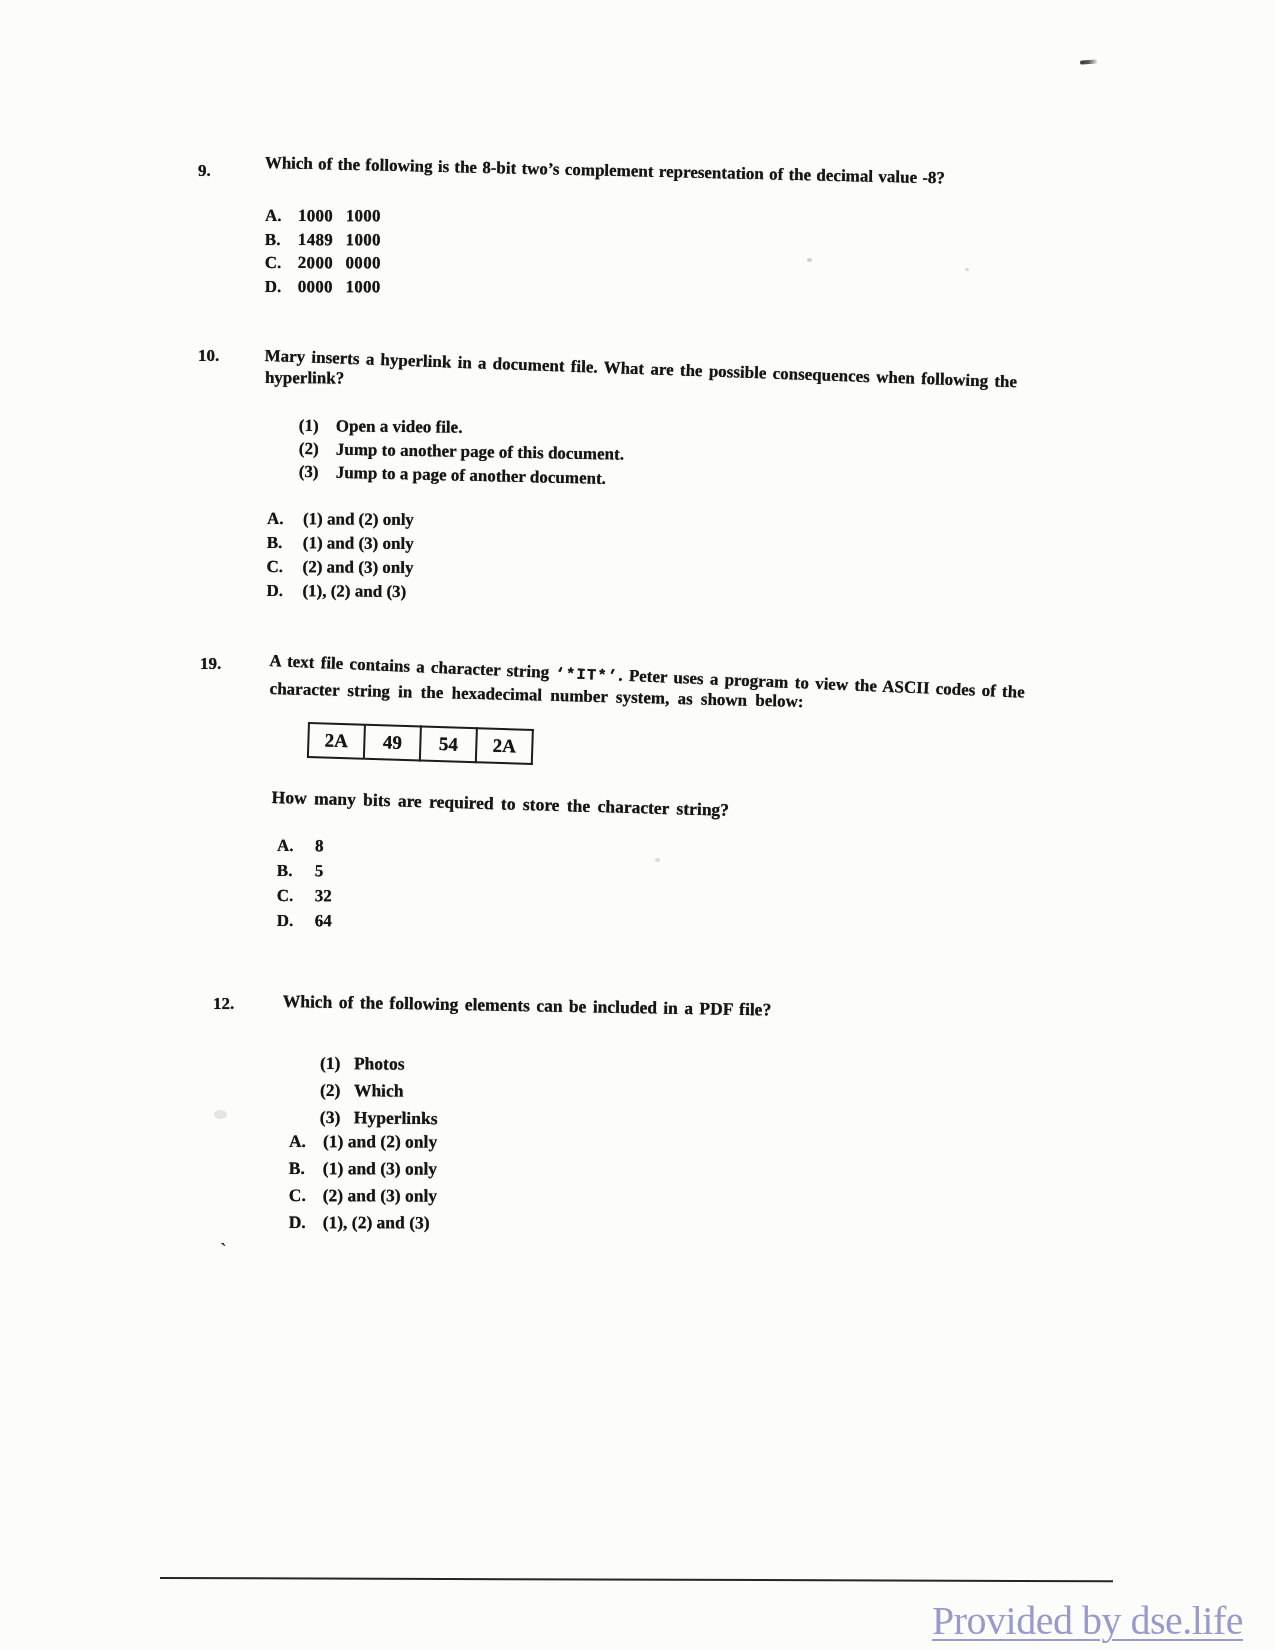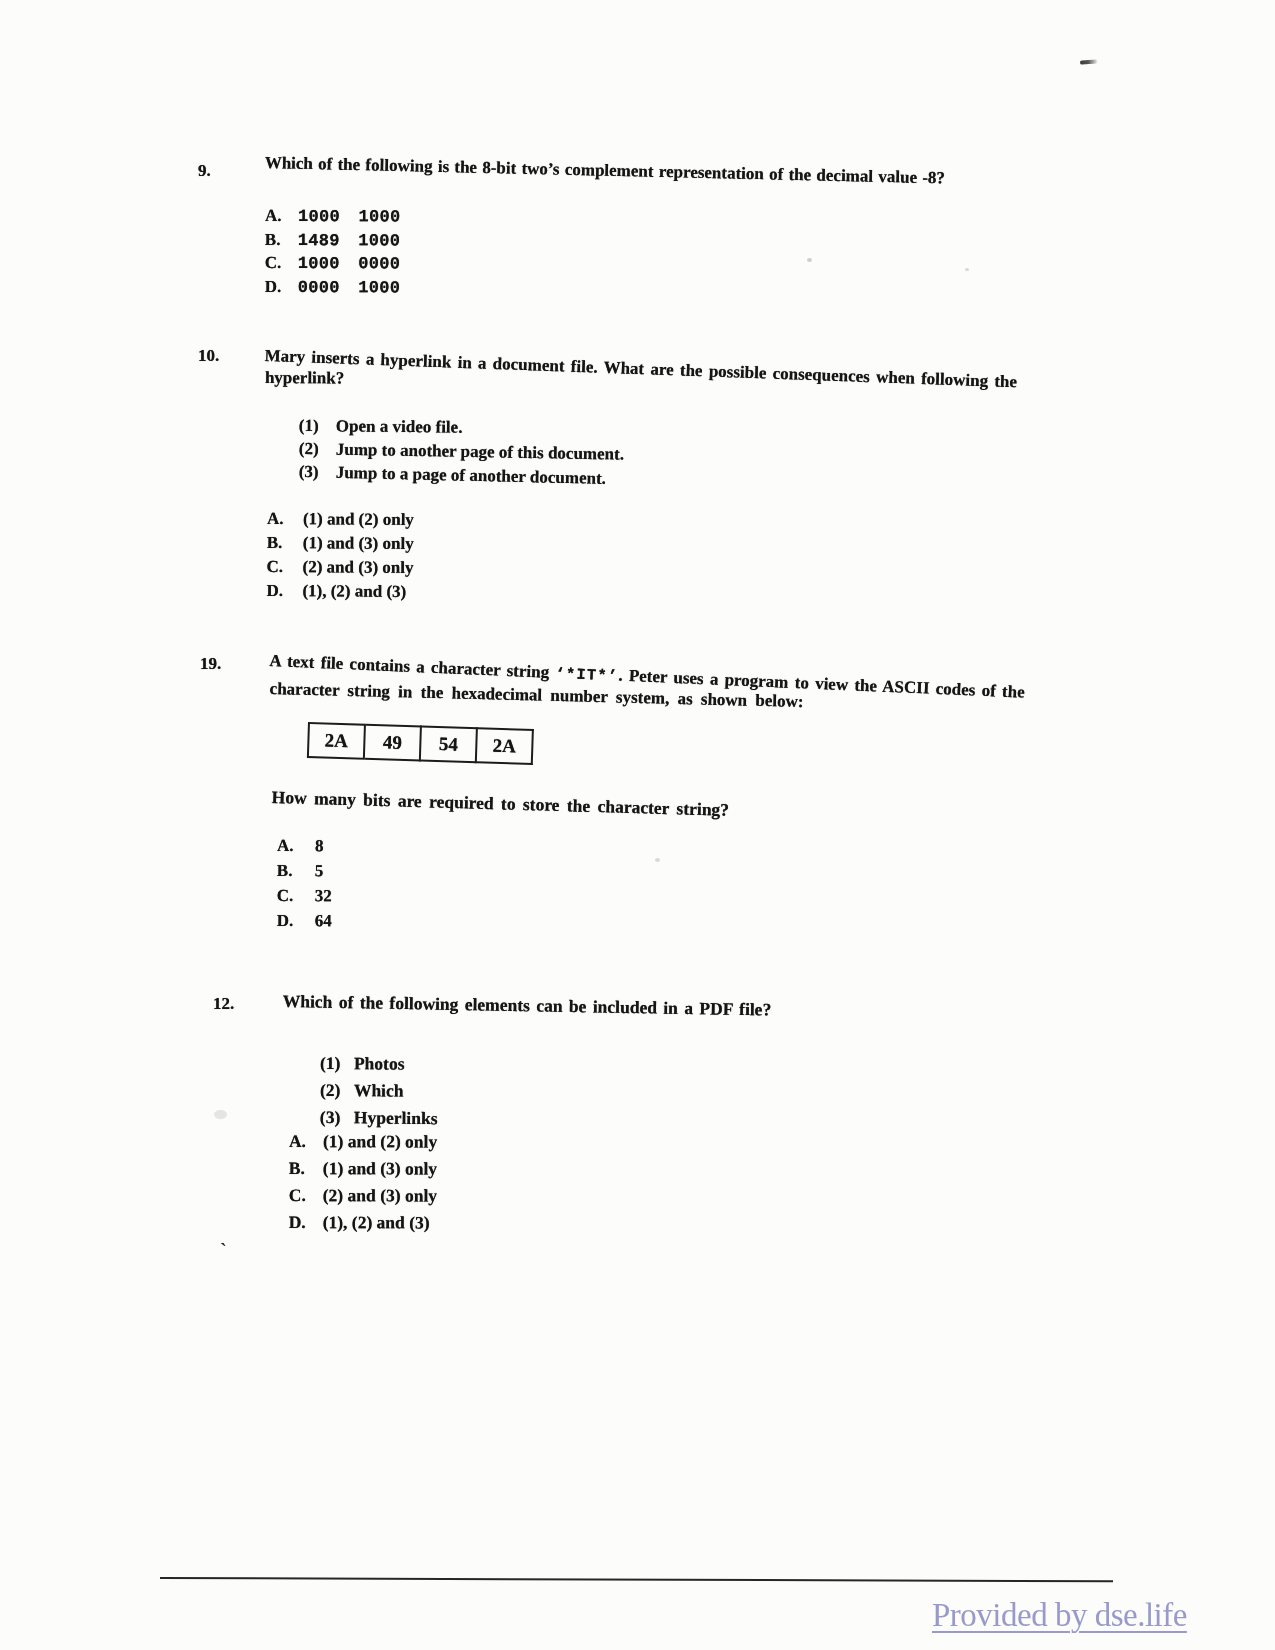--- a/index.html
+++ b/index.html
@@ -7,21 +7,21 @@
   .page {
     position:relative; width:1275px; height:1650px; margin:0 auto;
     background:#fcfcfa; overflow:hidden;
     font-family:"Liberation Serif", serif; color:#151515; font-weight:700;
   }
   .abs { position:absolute; }
   .t  { font-size:17px; line-height:21px; white-space:nowrap;
         text-shadow:0 0 0.7px rgba(15,15,15,0.8); }
   .t18 { font-size:17.5px; }
   .mono { font-family:"Liberation Mono", monospace; font-weight:700; }
-  .binval { word-spacing:8px; letter-spacing:0.3px; }
+  .binval { word-spacing:8px; letter-spacing:0.3px;font-family:Liberation Serif, serif; }
   .strlit { font-size:15.5px; letter-spacing:1.2px; }
   
   .r02 { transform:rotate(0.2deg);  transform-origin:0 0; }
   .r04 { transform:rotate(0.4deg);  transform-origin:0 0; }
   .r06 { transform:rotate(0.6deg);  transform-origin:0 0; }
   .r10 { transform:rotate(1.0deg);  transform-origin:0 0; }
   .r13 { transform:rotate(1.3deg);  transform-origin:0 0; }
   .r14 { transform:rotate(1.4deg);  transform-origin:0 0; }
   .r16 { transform:rotate(1.6deg);  transform-origin:0 0; }
   .r18 { transform:rotate(1.8deg);  transform-origin:0 0; }
@@ -39,21 +39,21 @@
   .ascii-table { display:flex; }
   .ascii-table .cell {
     width:54px; height:32px; border:2px solid #1c1c1c; border-left-width:0;
     display:flex; align-items:center; justify-content:center;
     font-size:19px; text-shadow:0 0 0.7px rgba(15,15,15,0.8);
   }
   .ascii-table .cell:first-child { border-left-width:2px; }
   .divider { background:#262626; }
   .watermark {
     font-family:"Liberation Serif", serif; font-weight:400;
-    font-size:33px; letter-spacing:-0.5px; white-space:nowrap;
+    font-size:40px; letter-spacing:-0.5px; white-space:nowrap;
     text-decoration:underline; text-decoration-thickness:2px;
     text-underline-offset:5px; cursor:pointer;
   }
   .pen-mark {
     width:18px; height:4px; border-radius:2px;
     background:linear-gradient(to right, #3a3a3a 0%, #555 45%, #b5b5b5 80%, rgba(200,200,200,0) 100%);
     transform:rotate(-4deg);
   }
   .speck { border-radius:50%; filter:blur(0.7px); }
   .stray { font-size:20px; color:#2b2b2b; }
@@ -77,21 +77,21 @@
       <div class="row">
         <span class="t lbl33">A.</span>
         <span class="t mono binval">1000 1000</span>
       </div>
       <div class="row">
         <span class="t lbl33">B.</span>
         <span class="t mono binval">1489 1000</span>
       </div>
       <div class="row">
         <span class="t lbl33">C.</span>
-        <span class="t mono binval">1000 0000</span>
+        <span class="t mono binval">2000 0000</span>
       </div>
       <div class="row">
         <span class="t lbl33">D.</span>
         <span class="t mono binval">0000 1000</span>
       </div>
     </div>
   </div>
 
   <div class="abs" style="left:198px; top:345px; width:920px;">
     <span class="abs t" style="left:0; top:0;text-align:right;">10.</span>

